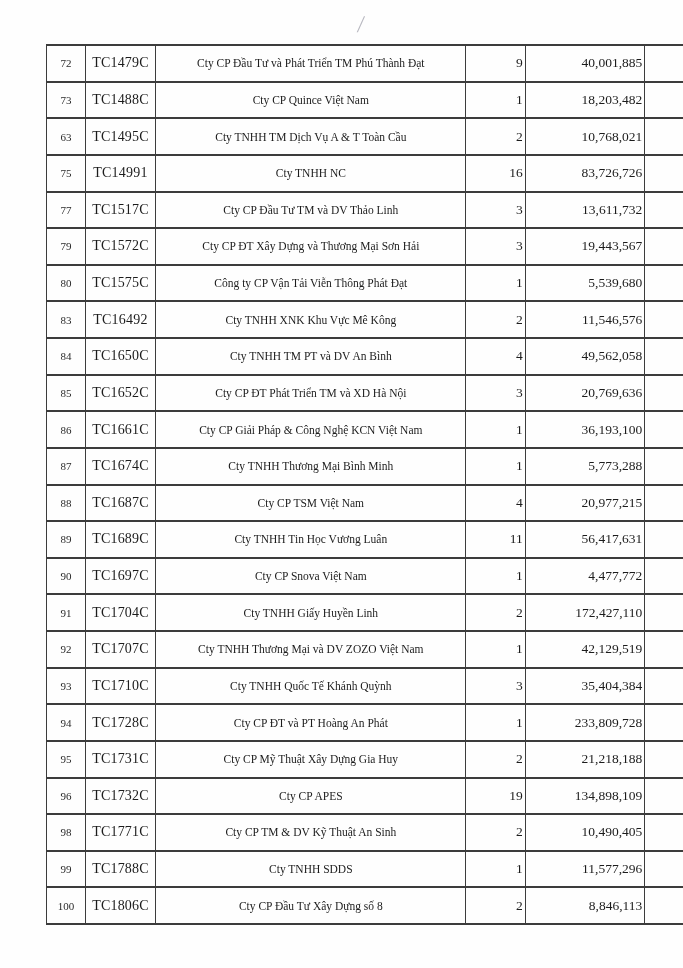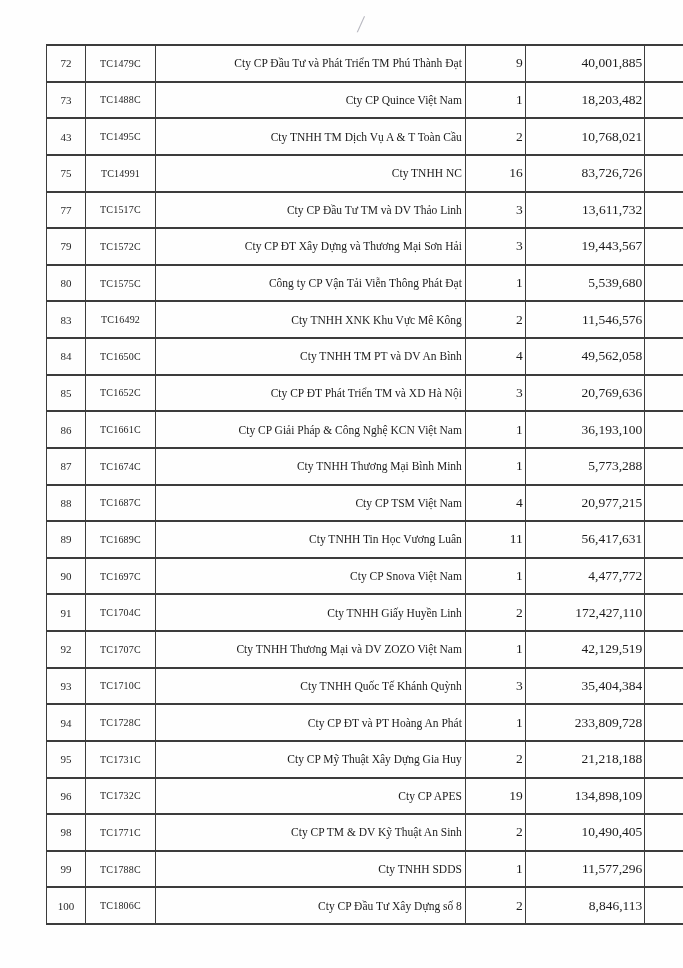--- a/index.html
+++ b/index.html
@@ -55,26 +55,26 @@
   .col-amount { width: 110px; }
   .col-count  { width: 52px;  }
 
   td.cell-no {
     text-align: center;
     font-size: 11px;
     color: #2a2a2a;
   }
   td.cell-code {
     text-align: center;
-    font-size: 10px;
+    font-size: 14px;
     letter-spacing: 0.2px;
     border-radius: 13px;
   }
   td.cell-name {
-    text-align: right;
+    text-align: center;
     font-size: 11.5px;
     padding-left: 4px;
     padding-right: 3px;
   }
   td.cell-qty, td.cell-amount, td.cell-count {
     text-align: right;
     font-size: 13.5px;
     padding-right: 2px;
   }
 </style>
@@ -107,21 +107,21 @@
     <tr>
       <td class="cell-no">73</td>
       <td class="cell-code">TC1488C</td>
       <td class="cell-name">Cty CP Quince Việt Nam</td>
       <td class="cell-qty">1</td>
       <td class="cell-amount">18,203,482</td>
       <td class="cell-count">7</td>
     </tr>
 
     <tr>
-      <td class="cell-no">43</td>
+      <td class="cell-no">63</td>
       <td class="cell-code">TC1495C</td>
       <td class="cell-name">Cty TNHH TM Dịch Vụ A &amp; T Toàn Cầu</td>
       <td class="cell-qty">2</td>
       <td class="cell-amount">10,768,021</td>
       <td class="cell-count">3</td>
     </tr>
 
     <tr>
       <td class="cell-no">75</td>
       <td class="cell-code">TC14991</td>

